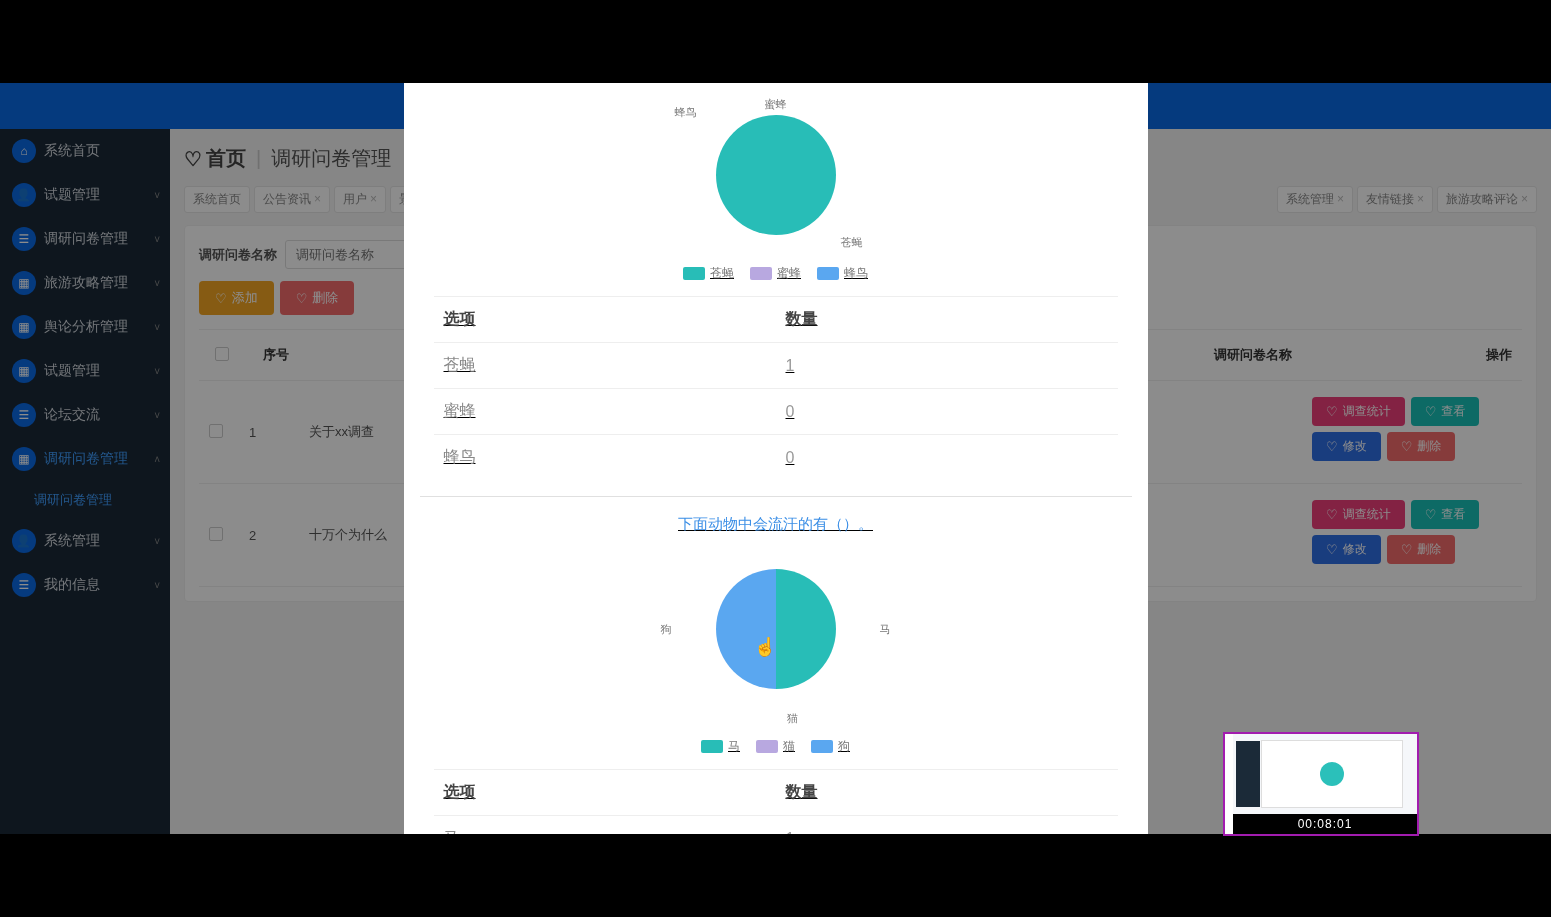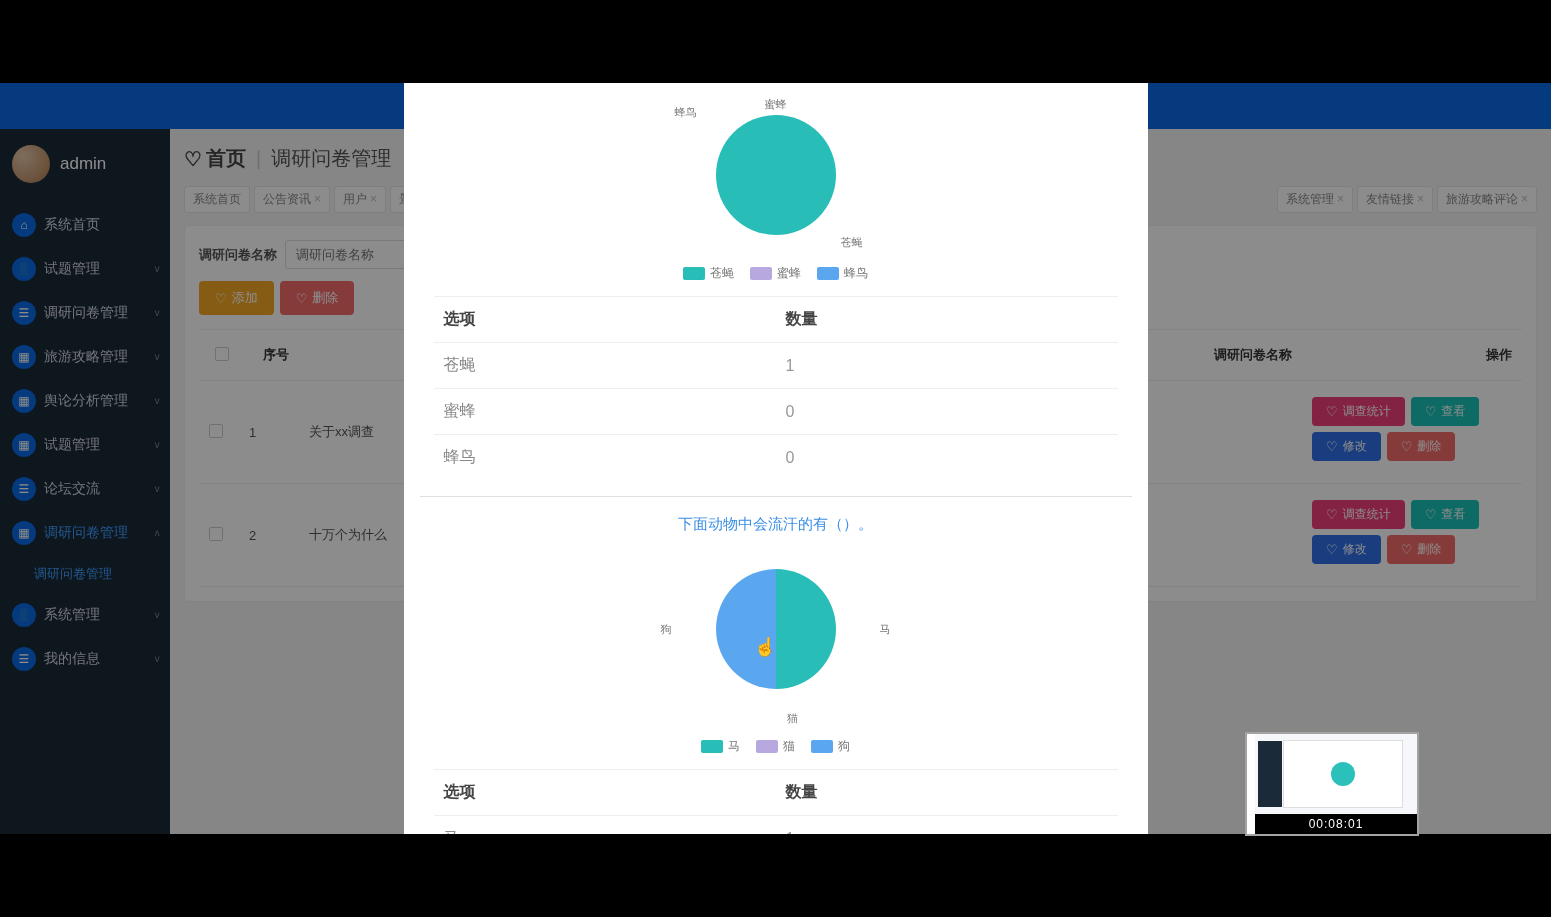--- a/index.html
+++ b/index.html
@@ -53,21 +53,21 @@
 .table th, .table td { border-top: 1px solid #eee; border-bottom: 1px solid #eee; padding: 16px 10px; text-align: left; vertical-align: middle; }
 .table th { color: #333; font-weight: 600; text-align: right; }
 .table td.ops { white-space: nowrap; }
 .ck { width: 14px; height: 14px; border: 1px solid #ccc; display: inline-block; border-radius: 2px; }
 
 
 .overlay { position: absolute; inset: 0; background: rgba(0,0,0,0.45); display: flex; justify-content: center; }
 .modal { margin-top: 0; width: 744px; background: #fff; max-height: 100%; overflow: hidden; position: relative; }
 .modal-inner { padding: 12px 30px 0 30px; }
 
-.chart-block { text-align: center; }
+.chart-block { text-align: center; text-decoration: underline; }
 .chart-title { color: #3a8ee6; font-size: 15px; margin: 18px 0 10px; }
 .pie-wrap { position: relative; width: 230px; margin: 0 auto; height: 170px; display: flex; align-items: center; justify-content: center; }
 .pie-wrap.partial { height: 140px; align-items: flex-end; }
 .pie { width: 120px; height: 120px; border-radius: 50%; position: relative; }
 .pie-label { position: absolute; font-size: 11px; color: #777; }
 .legend { display: flex; justify-content: center; gap: 16px; margin: 8px 0 14px; font-size: 12px; color: #777; }
 .swatch { display: inline-block; width: 22px; height: 13px; border-radius: 2px; vertical-align: middle; margin-right: 5px; }
 .swatch.teal { background: #28bdb7; }
 .swatch.lav { background: #b8a8e0; }
 .swatch.blue { background: #5aa7f0; }
@@ -75,43 +75,39 @@
 .modal-table { width: 100%; border-collapse: collapse; font-size: 16px; color: #888; }
 .modal-table th, .modal-table td { border-top: 1px solid #eee; padding: 12px 10px; text-align: left; }
 .modal-table th { color: #444; font-weight: 600; background: #fff; }
 .modal-table td.num { color: #999; }
 .modal-table th:first-child, .modal-table td:first-child { width: 50%; }
 .divider { border-top: 1px solid #e0e0e0; margin: 16px -14px; }
 
 .cursor-hand { position: absolute; width: 18px; height: 22px; left: 754px; top: 636px; pointer-events: none; font-size: 18px; color: #000; }
 
 
-.preview { position: absolute; right: 132px; bottom: -2px; width: 174px; border: 2px solid #a3a3a3; background: #fff; padding-left: 8px; }
+.preview { position: absolute; right: 132px; bottom: -2px; width: 196px; border: 2px solid #a21caf; background: #fff; padding-left: 8px; }
 .preview-body { height: 80px; background: linear-gradient(#f5f7fa,#f5f7fa); position: relative; }
 .preview-mini { position: absolute; top: 6px; left: 28px; right: 14px; bottom: 6px; background: #fff; border: 1px solid #ddd; }
 .preview-mini::before { content:''; position:absolute; left:-26px; top:0; bottom:0; width:24px; background:#1b2a38; }
 .preview-orb { position:absolute; left:50%; top:32%; width:24px; height:24px; border-radius:50%; background:#2bc0ba; transform:translateX(-50%);}
 .preview-time { background: #000; color: #fff; text-align: center; font-size: 12px; padding: 3px 0; letter-spacing: 1px; }
 
 .row-btns { display:flex; gap:6px; margin-bottom:6px; }
 </style>
 </head>
 <body>
 
 <div class="letterbox-top"></div>
 <div class="letterbox-bottom"></div>
 
 <div class="app">
   <div class="header-band"></div>
 
   <div class="sidebar">
-    <div class="user-row">
-      <div class="avatar"></div>
-      <div class="username">admin</div>
-    </div>
     <div class="nav-item">
         <span class="icon-circle">⌂</span>
         <span>系统首页</span>
       </div>
     <div class="nav-item">
         <span class="icon-circle">👤</span>
         <span>试题管理</span>
         <span class="chev">˅</span>
       </div>
     <div class="nav-item">

